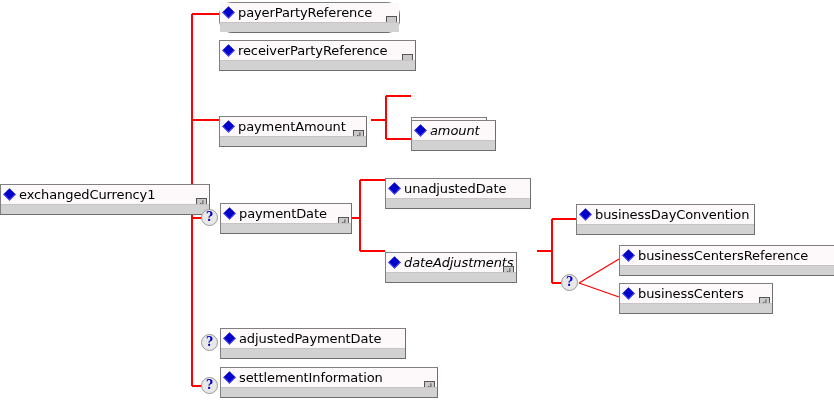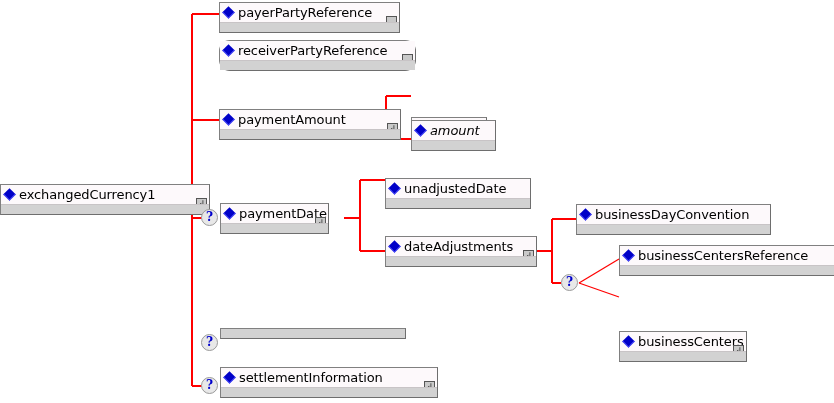--- a/index.html
+++ b/index.html
@@ -145,39 +145,39 @@
 
   <div class="node" style="left:0px; top:184px; width:210px;">
     <div class="node-head">
       <span class="diamond-icon"></span>
       <span class="node-label">exchangedCurrency1</span>
       <span class="node-btn">↲</span>
     </div>
     <div class="node-body"></div>
   </div>
 
-  <div class="node" style="left:219px; top:2px; width:181px;">
+  <div class="node" style="left:219px; top:2px; width:181px;border-radius:13px;">
     <div class="node-head">
       <span class="diamond-icon"></span>
       <span class="node-label">payerPartyReference</span>
       <span class="node-btn plain"></span>
     </div>
     <div class="node-body"></div>
   </div>
 
-  <div class="node" style="left:219px; top:40px; width:197px;border-radius:11px;">
+  <div class="node" style="left:219px; top:40px; width:197px;">
     <div class="node-head">
       <span class="diamond-icon"></span>
       <span class="node-label">receiverPartyReference</span>
       <span class="node-btn plain"></span>
     </div>
     <div class="node-body"></div>
   </div>
 
-  <div class="node" style="left:219px; top:109px; width:182px;">
+  <div class="node" style="left:219px; top:116px; width:148px;">
     <div class="node-head">
       <span class="diamond-icon"></span>
       <span class="node-label">paymentAmount</span>
       <span class="node-btn">↲</span>
     </div>
     <div class="node-body"></div>
   </div>
 
   <div class="node" style="left:411px; top:82px; width:76px;margin-top:35px;">
     <div class="node-head">
@@ -189,76 +189,80 @@
 
   <div class="node" style="left:411px; top:120px; width:85px;font-style:italic;">
     <div class="node-head">
       <span class="diamond-icon"></span>
       <span class="node-label">amount</span>
     </div>
     <div class="node-body"></div>
   </div>
 
   <div class="occ-marker" style="left:201px; top:209px;">?</div>
-  <div class="node" style="left:220px; top:203px; width:109px;">
+  <div class="node" style="left:220px; top:203px; width:132px;">
     <div class="node-head">
       <span class="diamond-icon"></span>
       <span class="node-label">paymentDate</span>
       <span class="node-btn">↲</span>
     </div>
     <div class="node-body"></div>
   </div>
 
   <div class="node" style="left:385px; top:178px; width:146px;">
     <div class="node-head">
       <span class="diamond-icon"></span>
       <span class="node-label">unadjustedDate</span>
     </div>
     <div class="node-body"></div>
   </div>
 
-  <div class="node" style="left:385px; top:236px; width:152px;">
+  <div class="node" style="left:385px; top:252px; width:132px;font-style:italic;">
     <div class="node-head">
       <span class="diamond-icon"></span>
       <span class="node-label">dateAdjustments</span>
       <span class="node-btn">↲</span>
     </div>
     <div class="node-body"></div>
   </div>
 
-  <div class="node" style="left:576px; top:204px; width:195px;">
+  <div class="node" style="left:576px; top:204px; width:179px;">
     <div class="node-head">
       <span class="diamond-icon"></span>
       <span class="node-label">businessDayConvention</span>
     </div>
     <div class="node-body"></div>
   </div>
 
   <div class="occ-marker" style="left:561px; top:274px;">?</div>
 
   <div class="node" style="left:619px; top:245px; width:243px;">
     <div class="node-head">
       <span class="diamond-icon"></span>
       <span class="node-label">businessCentersReference</span>
       <span class="node-btn plain"></span>
     </div>
     <div class="node-body"></div>
   </div>
 
-  <div class="node" style="left:619px; top:283px; width:128px;margin-top:48px;">
+  <div class="node" style="left:619px; top:283px; width:154px;">
     <div class="node-head">
       <span class="diamond-icon"></span>
       <span class="node-label">businessCenters</span>
       <span class="node-btn">↲</span>
     </div>
     <div class="node-body"></div>
   </div>
 
   <div class="occ-marker" style="left:201px; top:334px;">?</div>
   <div class="node" style="left:220px; top:328px; width:186px;">
+    <div class="node-head">
+      <span class="diamond-icon"></span>
+      <span class="node-label">adjustedPaymentDate</span>
+    </div>
     <div class="node-body"></div>
   </div>
 
   <div class="occ-marker" style="left:201px; top:377px;">?</div>
   <div class="node" style="left:220px; top:367px; width:218px;">
     <div class="node-head">
       <span class="diamond-icon"></span>
       <span class="node-label">settlementInformation</span>
       <span class="node-btn">↲</span>
     </div>

